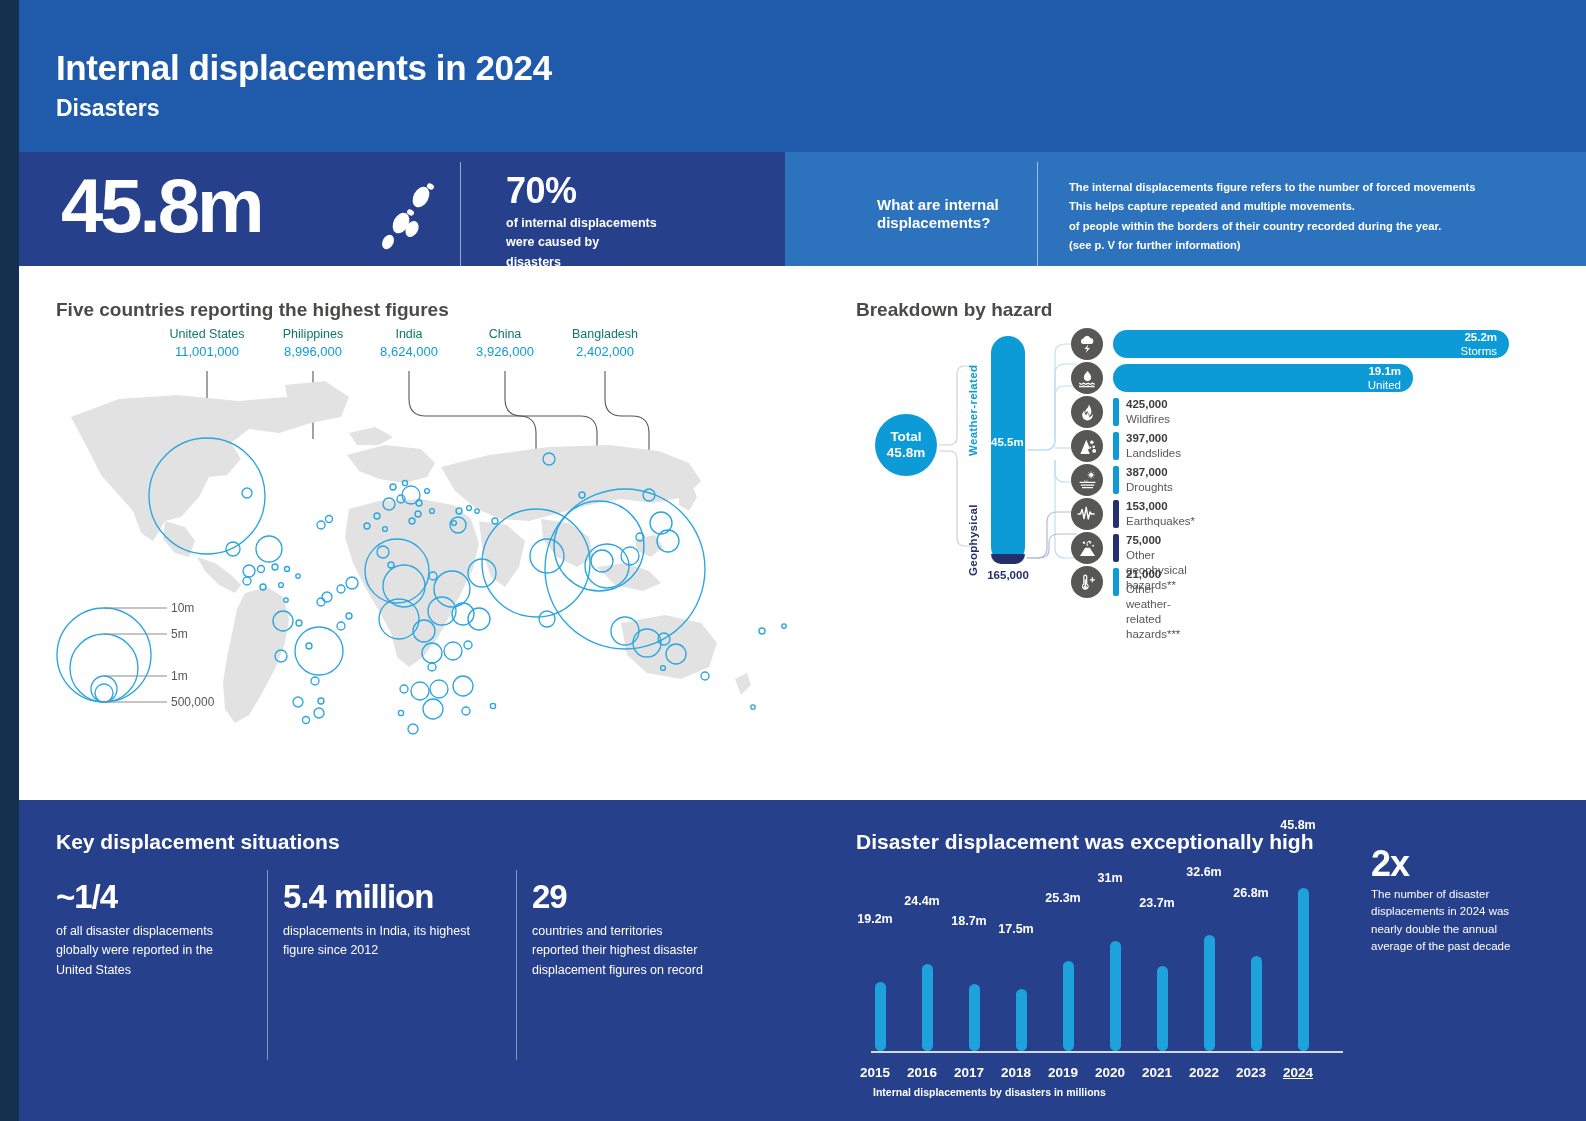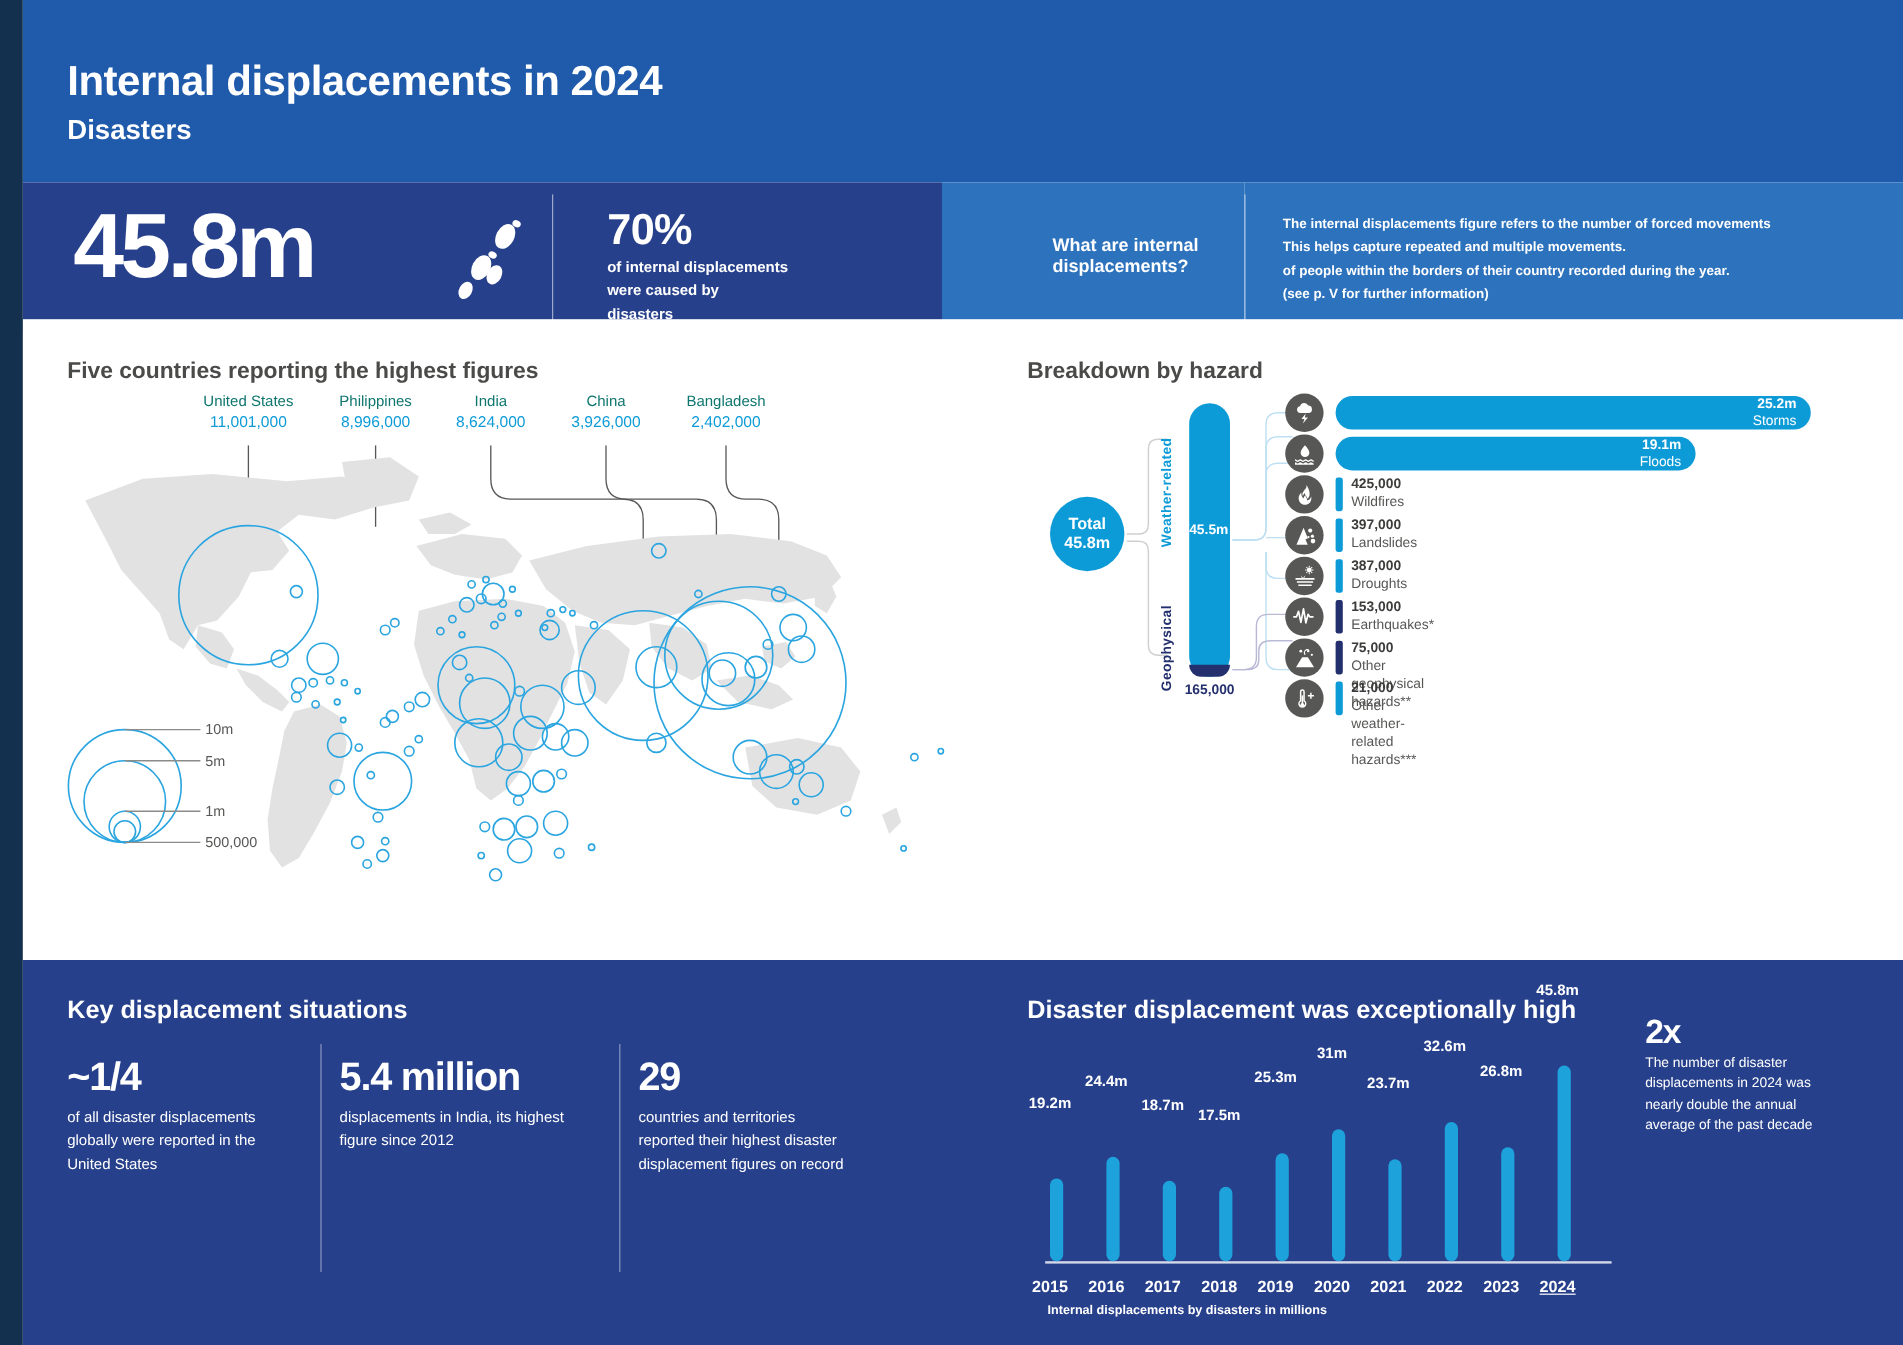--- a/index.html
+++ b/index.html
@@ -137,21 +137,21 @@
 
   
   .chart { position: absolute; left: 836px; top: 40px; width: 500px; height: 260px; }
   .axis { position: absolute; left: 16px; bottom: 47px; width: 472px; height: 2px; background: rgba(255,255,255,.8); }
   .bar { position: absolute; bottom: 49px; width: 11px; background: #1ea2dc; border-radius: 5.5px; }
   .bar-val { position: absolute; font-size: 12.5px; font-weight: bold; color: #fff; text-align: center; width: 56px; }
   .bar-year { position: absolute; bottom: 20px; font-size: 13.5px; font-weight: bold; color: #fff; text-align: center; width: 56px; }
   .bar-year.hl { text-decoration: underline; }
   .chart-cap { position: absolute; left: 18px; bottom: 2px; font-size: 10.5px; font-weight: bold; color: #fff; }
   .twox { position: absolute; left: 1352px; top: 46px; color: #fff; width: 160px; }
-  .twox .num { font-size: 28px; font-weight: bold; letter-spacing: -1px; line-height: 1; }
+  .twox .num { font-size: 36px; font-weight: bold; letter-spacing: -1px; line-height: 1; }
   .twox .txt { font-size: 11.5px; line-height: 1.52; margin-top: 4px; }
 </style>
 </head>
 <body>
 
 <div class="page">
 
   <div class="left-rail"></div>
 
   <div class="header-top">
@@ -443,21 +443,21 @@
       <div class="hz-row" style="top:36px;">
         <div class="hz-ico">
           <svg width="19" height="19" viewBox="0 0 24 24" fill="#fff">
             <path d="M12 2.5c2.6 3.1 4.6 5.5 4.6 7.9A4.6 4.6 0 0 1 12 15a4.6 4.6 0 0 1-4.6-4.6c0-2.4 2-4.8 4.6-7.9z"></path>
             <path d="M1.5 17.2c1.4 0 1.4 1.3 2.8 1.3s1.4-1.3 2.8-1.3 1.4 1.3 2.8 1.3 1.4-1.3 2.8-1.3 1.4 1.3 2.8 1.3 1.4-1.3 2.8-1.3 1.4 1.3 2.8 1.3v1.6c-1.4 0-1.4-1.3-2.8-1.3s-1.4 1.3-2.8 1.3-1.4-1.3-2.8-1.3-1.4 1.3-2.8 1.3-1.4-1.3-2.8-1.3-1.4 1.3-2.8 1.3-1.4-1.3-2.8-1.3z"></path>
             <path d="M1.5 20.6c1.4 0 1.4 1.3 2.8 1.3s1.4-1.3 2.8-1.3 1.4 1.3 2.8 1.3 1.4-1.3 2.8-1.3 1.4 1.3 2.8 1.3 1.4-1.3 2.8-1.3 1.4 1.3 2.8 1.3v1.1H1.5z"></path>
           </svg>
         </div>
         <div class="bigbar" style="width:300px;">
           <div class="v">19.1m</div>
-          <div class="n">Floods</div>
+          <div class="n">United</div>
         </div>
       </div>
 
       <div class="hz-row" style="top:70px;">
         <div class="hz-ico">
           <svg width="19" height="19" viewBox="0 0 24 24" fill="#fff">
             <path d="M13.5 1.6c.6 3.1-1.3 4.3-2.6 5.8-1.7 1.9-2.2 4.2-1 5.6.4-1.8 1.3-2.6 2.1-3.2-.5 2.6 2.5 3.3 2.3 6.1 1.6-1 2.6-2.9 2.6-5 0-3.6-1.9-7-3.4-9.3z"></path>
             <path d="M8.2 9.4c-1.6 1.6-2.9 3.6-2.9 5.9 0 3.8 3 6.9 6.7 6.9s6.7-3.1 6.7-6.9c0-.6-.1-1.2-.2-1.7-.6 2.3-2.3 3.9-4.3 4.3.5-2.4-1.8-3.4-1.6-5.6-1 .6-2 1.7-2.2 3.4-1.6-1.5-2.6-3.8-2.2-6.3z"></path>
           </svg>
         </div>

